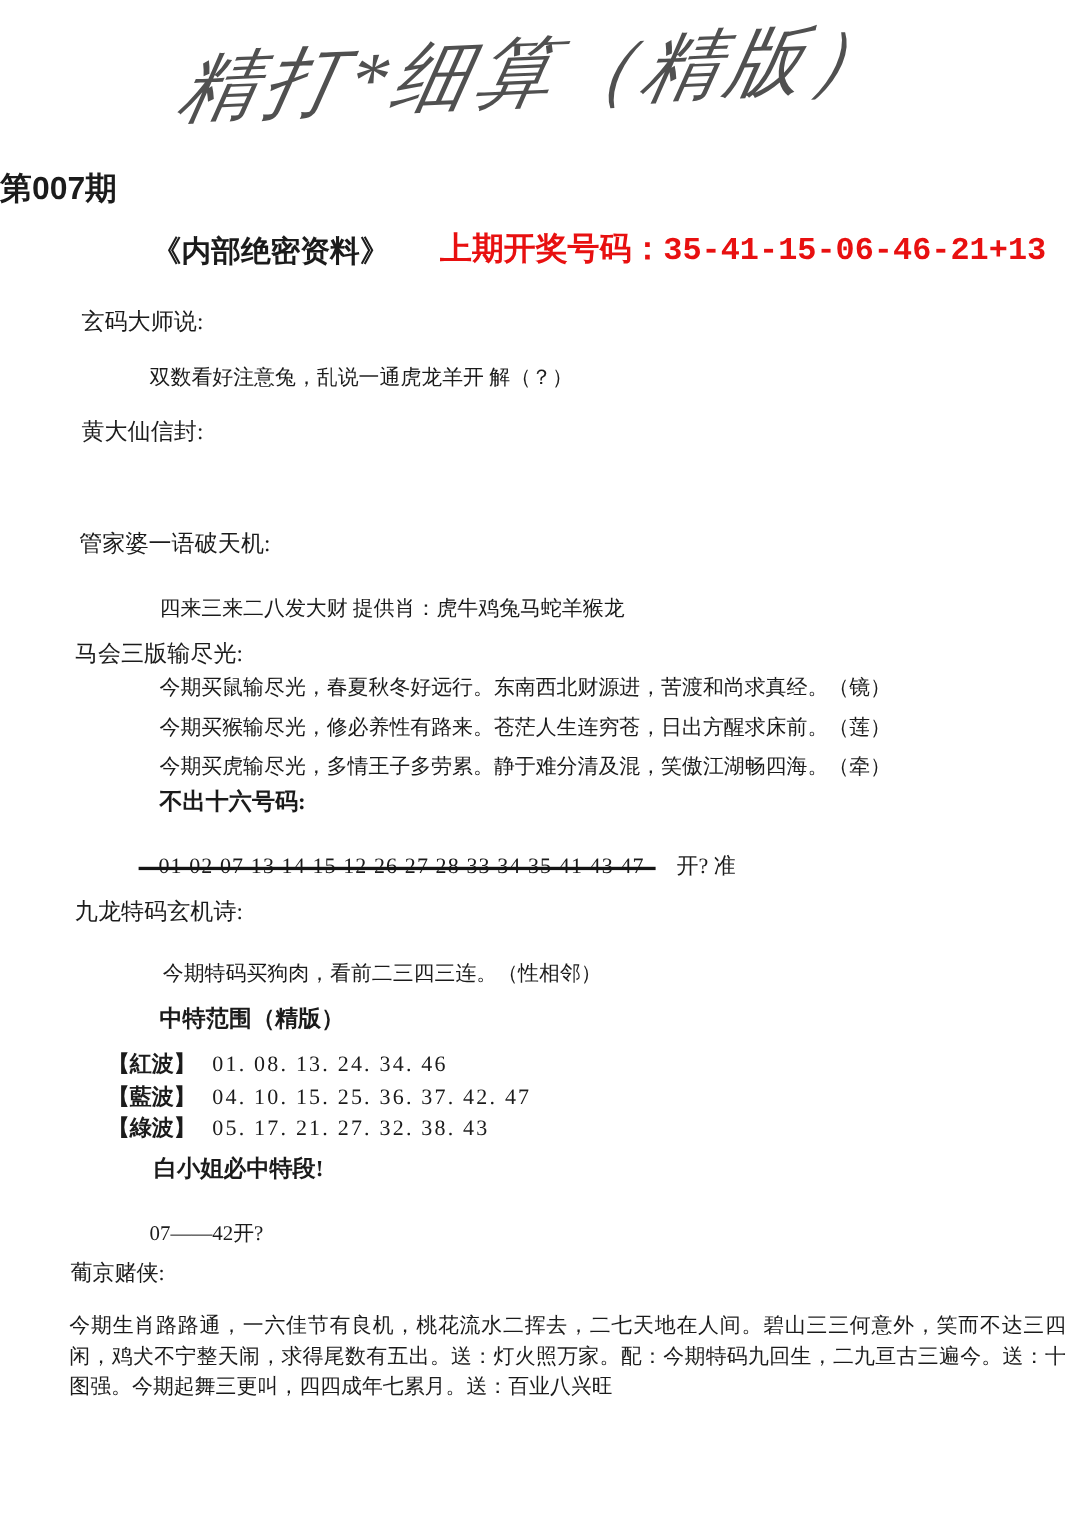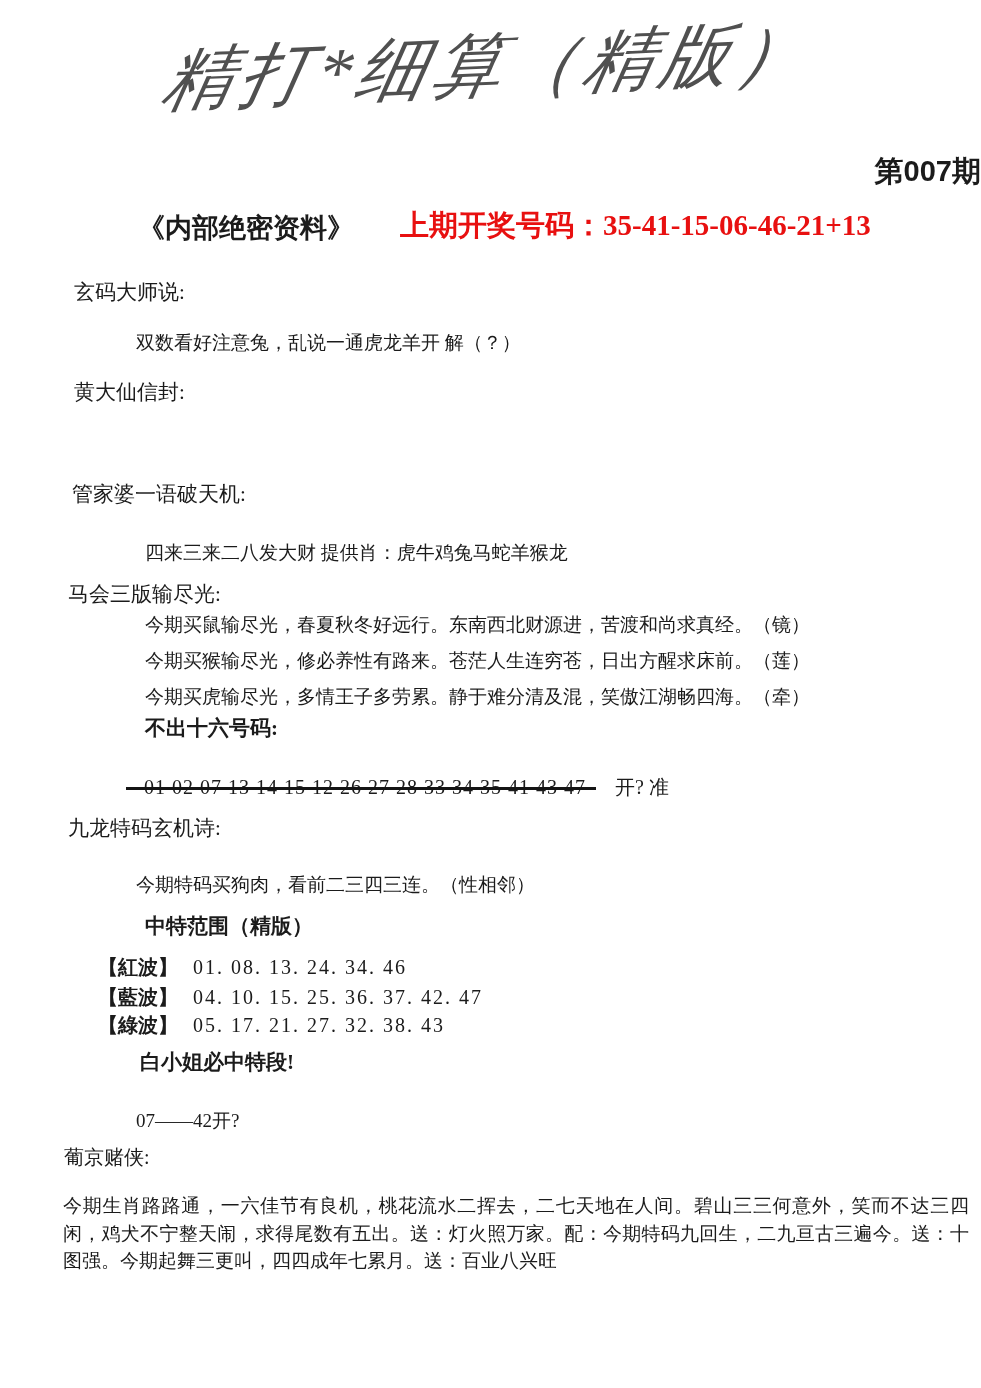--- a/index.html
+++ b/index.html
@@ -22,32 +22,32 @@
     letter-spacing:6px;
     color:#2a2a2a;
     opacity:.82;
     transform:rotate(-2.5deg) skewX(-14deg);
     transform-origin:left bottom;
     font-weight:400;
   }
 
   .issue{
     top:152px;left:0;width:100%;
-    text-align:right;
+    text-align:left;
     font-family:"Liberation Sans","DejaVu Sans",sans-serif;
     font-size:29px;font-weight:bold;
   }
 
   .secret{
     top:210px;left:138px;
     font-size:27px;font-weight:600;text-align:right;
   }
   .lastdraw{
     top:206px;left:400px;
-    font-family:Liberation Serif, serif;
+    font-family:Liberation Mono, monospace;
     font-size:29px;font-weight:bold;
     color:#e81010;
   }
 
   .h{ 
     font-size:21px;font-weight:normal;
   }
   .h2{ 
     font-size:21px;font-weight:bold;
   }
@@ -112,21 +112,21 @@
   <div class="abs b" style="top:684px;left:145px">今期买虎输尽光，多情王子多劳累。静于难分清及混，笑傲江湖畅四海。（牵）</div>
   <div class="abs b" style="top:648px;left:145px">今期买猴输尽光，修必养性有路来。苍茫人生连穷苍，日出方醒求床前。（莲）</div>
 
   <div class="abs h2" style="top:714px;left:145px">不出十六号码:</div>
   <div class="abs strikewrap" style="top:774px;left:140px">
     <span class="strike">01 02 07 13 14 15 12 26 27 28 33 34 35 41 43 47</span>
     <span class="strike-suffix">开? 准</span>
   </div>
 
   <div class="abs h" style="top:814px;left:68px">九龙特码玄机诗:</div>
-  <div class="abs b" style="top:872px;left:136px">今期特码买狗肉，看前二三四三连。（性相邻）</div>
+  <div class="abs b" style="top:872px;left:148px">今期特码买狗肉，看前二三四三连。（性相邻）</div>
 
   <div class="abs h2" style="top:912px;left:145px">中特范围（精版）</div>
   <div class="abs wave" style="top:954px;left:74px">
     <span class="wl">【紅波】</span>
     <span class="wn">01. 08. 13. 24. 34. 46</span>
   </div>
   <div class="abs wave" style="top:984px;left:74px">
     <span class="wl">【藍波】</span>
     <span class="wn">04. 10. 15. 25. 36. 37. 42. 47</span>
   </div>

